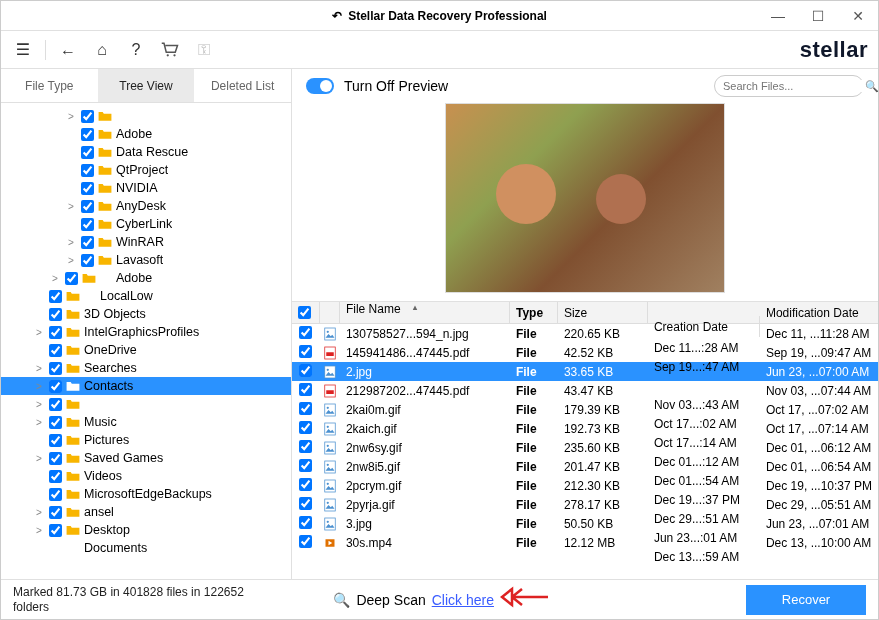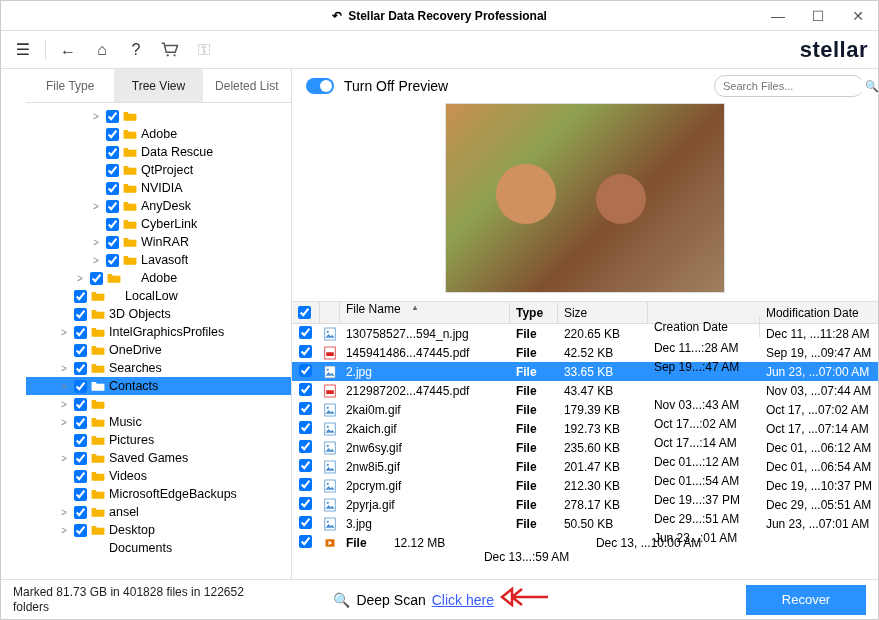--- a/index.html
+++ b/index.html
@@ -15,21 +15,21 @@
 
 .toolbar { height: 38px; display: flex; align-items: center; padding: 0 10px; border-bottom: 1px solid #e0e0e0; gap: 10px; }
 .toolbar .left { display: flex; align-items: center; gap: 10px; }
 .toolbar .icon-btn { width: 24px; height: 24px; display: flex; align-items: center; justify-content: center; color: #333; cursor: pointer; }
 .toolbar .sep { width: 1px; height: 20px; background: #ddd; }
 .brand { margin-left: auto; font-size: 22px; font-weight: 600; color: #d22; letter-spacing: 0.5px; font-family: Arial, sans-serif; }
 .brand .a1 { color: #0f172a; }
 
 
 .main { display: flex; height: calc(100% - 30px - 38px - 40px); }
-.left-pane { width: 344px; border-right: 1px solid #e0e0e0; display: flex; flex-direction: column; padding-left: 25px; }
+.left-pane { width: 344px; border-right: 1px solid #e0e0e0; display: flex; flex-direction: column; }
 .tabs { display: flex; border-bottom: 1px solid #e0e0e0; height: 34px; }
 .tab { flex: 1; display: flex; align-items: center; justify-content: center; font-size: 12px; color: #666; cursor: pointer; }
 .tab.active { background: #eaeaea; color: #222; }
 
 .tree { flex: 1; overflow-y: auto; overflow-x: auto; font-size: 12.5px; padding: 4px 0; position: relative; }
 .tree-row { display: flex; align-items: center; height: 18px; padding-right: 6px; white-space: nowrap; cursor: pointer; }
 .tree-row.selected { background: #2a92ff; color: #fff; }
 .tree-row .exp { width: 12px; text-align: center; color: #888; font-size: 10px; cursor: pointer; }
 .tree-row .chk { width: 13px; height: 13px; margin: 0 4px; }
 .tree-row .folder-ic { color: #f8b500; margin-right: 4px; display: inline-flex; }
@@ -567,20 +567,21 @@
             <div class="col-mdate">Jun 23, ...07:01 AM</div>
           </div>
           <div class="ft-row">
             <div class="col-chk"><input type="checkbox" checked="" style=""></div>
             <div class="col-ic"><span class="fileic vid">
                 <svg class="file-svg" viewBox="0 0 16 18">
                   <path d="M2 4 h12 v10 h-12 z" fill="#e07000"></path>
                   <path d="M6 6 l5 3 -5 3 z" fill="#fff"></path>
                 </svg>
               </span></div>
+            <div class="col-name">30s.mp4</div>
             <div class="col-type">File</div>
             <div class="col-size">12.12 MB</div>
             <div class="col-cdate">Dec 13...:59 AM</div>
             <div class="col-mdate">Dec 13, ...10:00 AM</div>
           </div>
         </div>
     </div>
   </div>
 </div>
 

